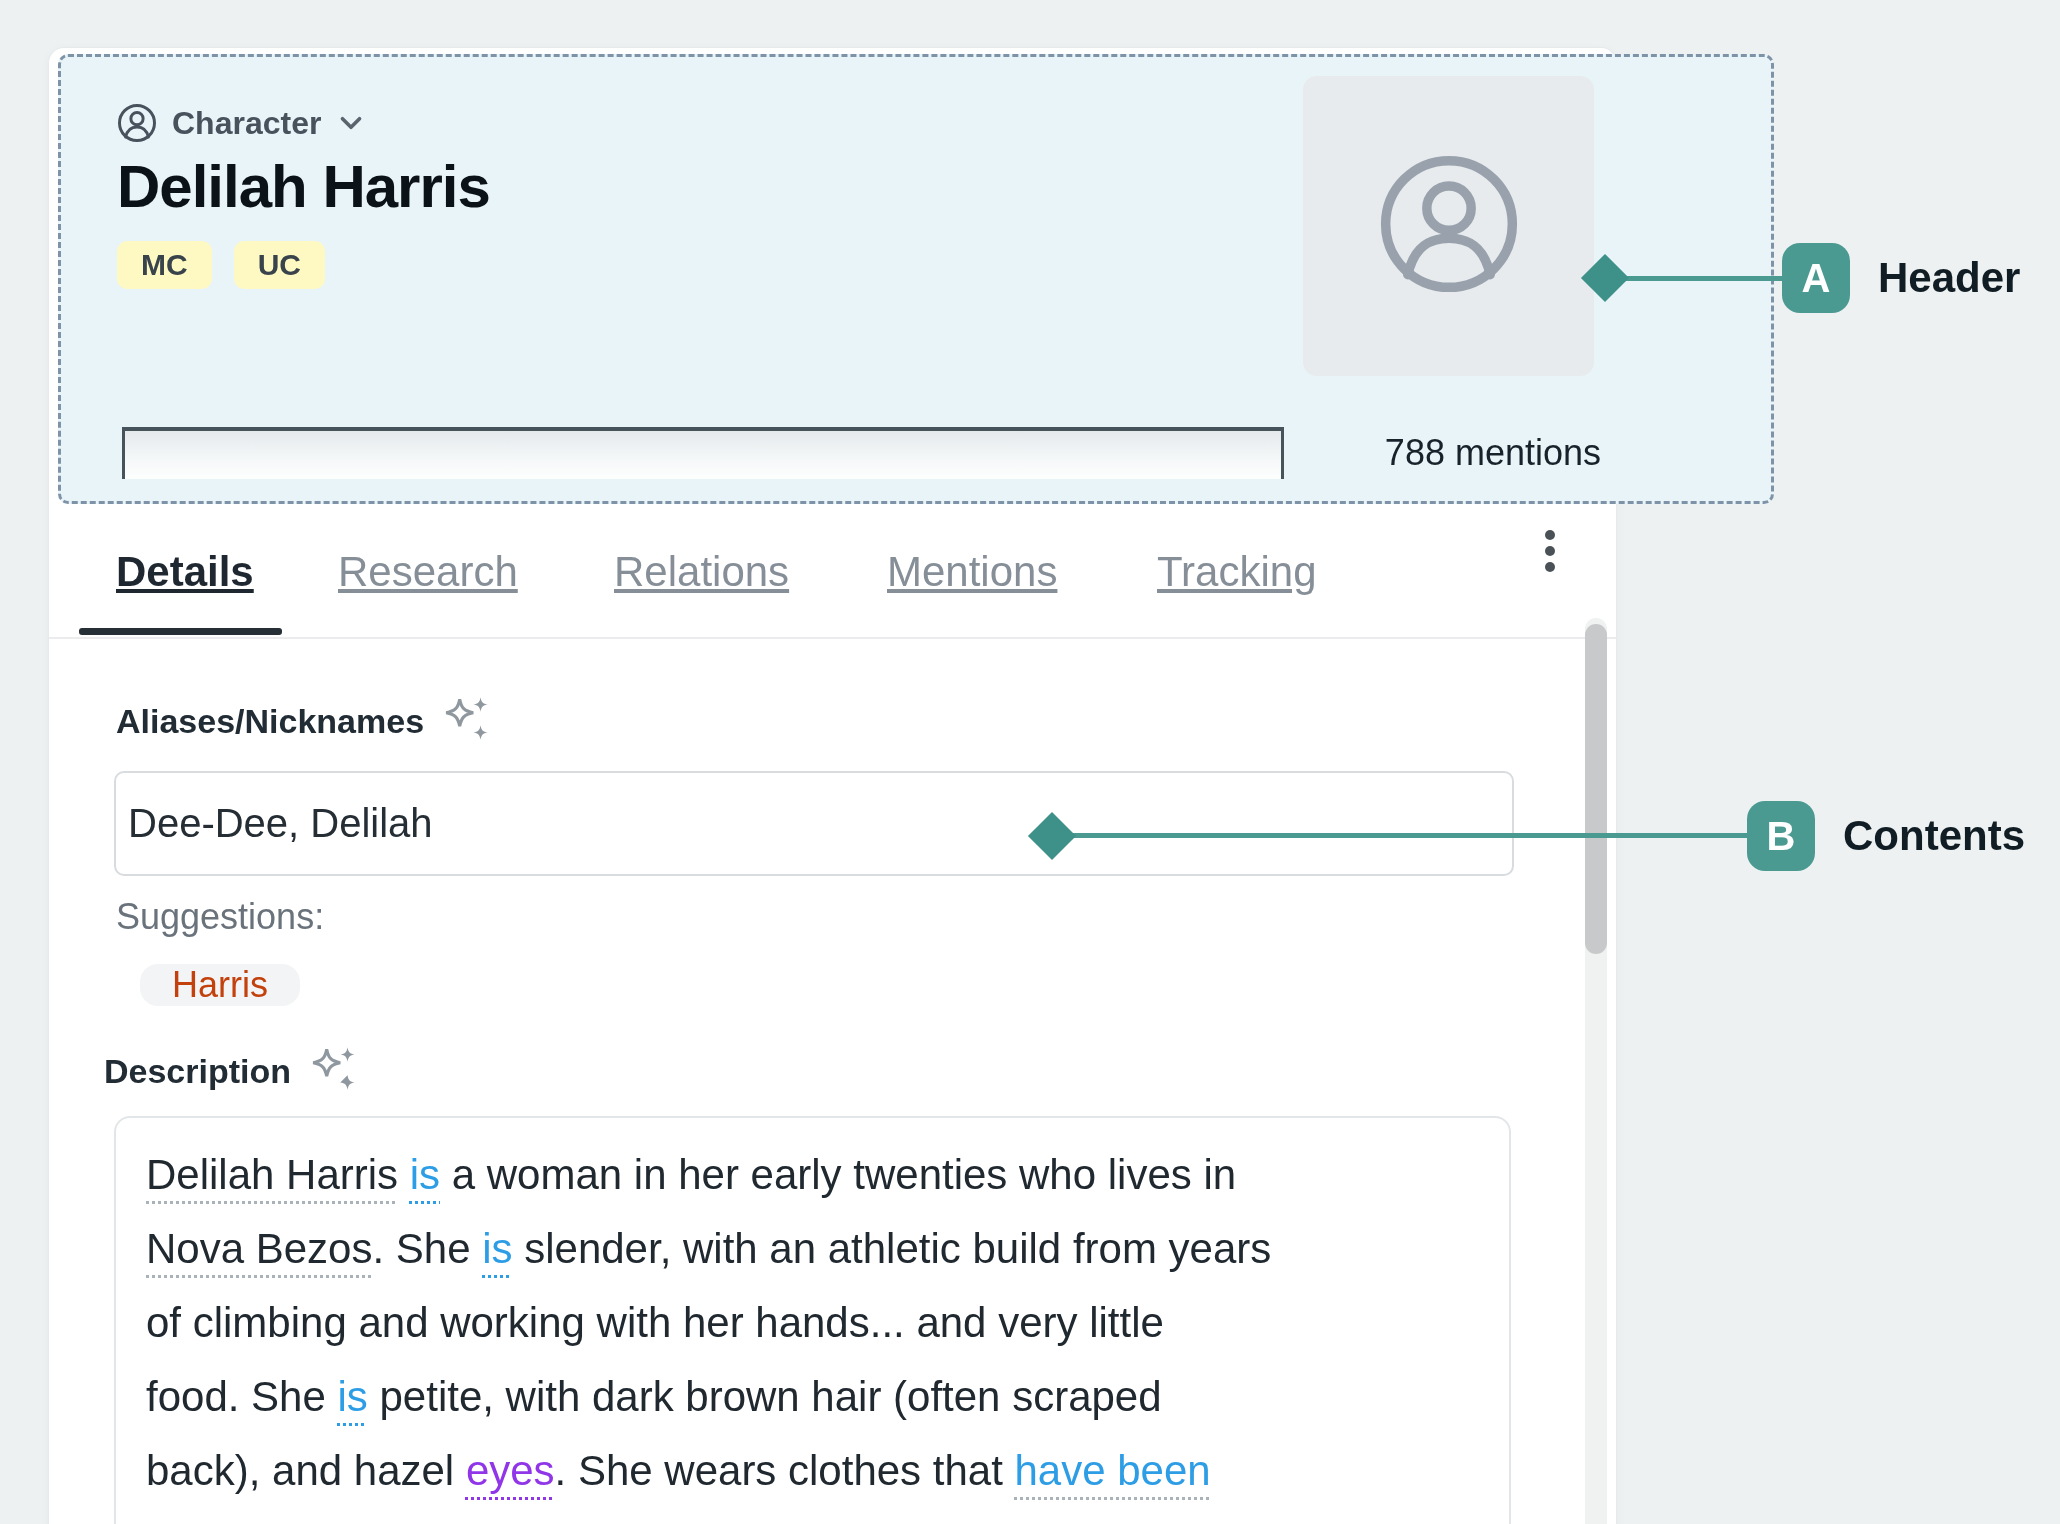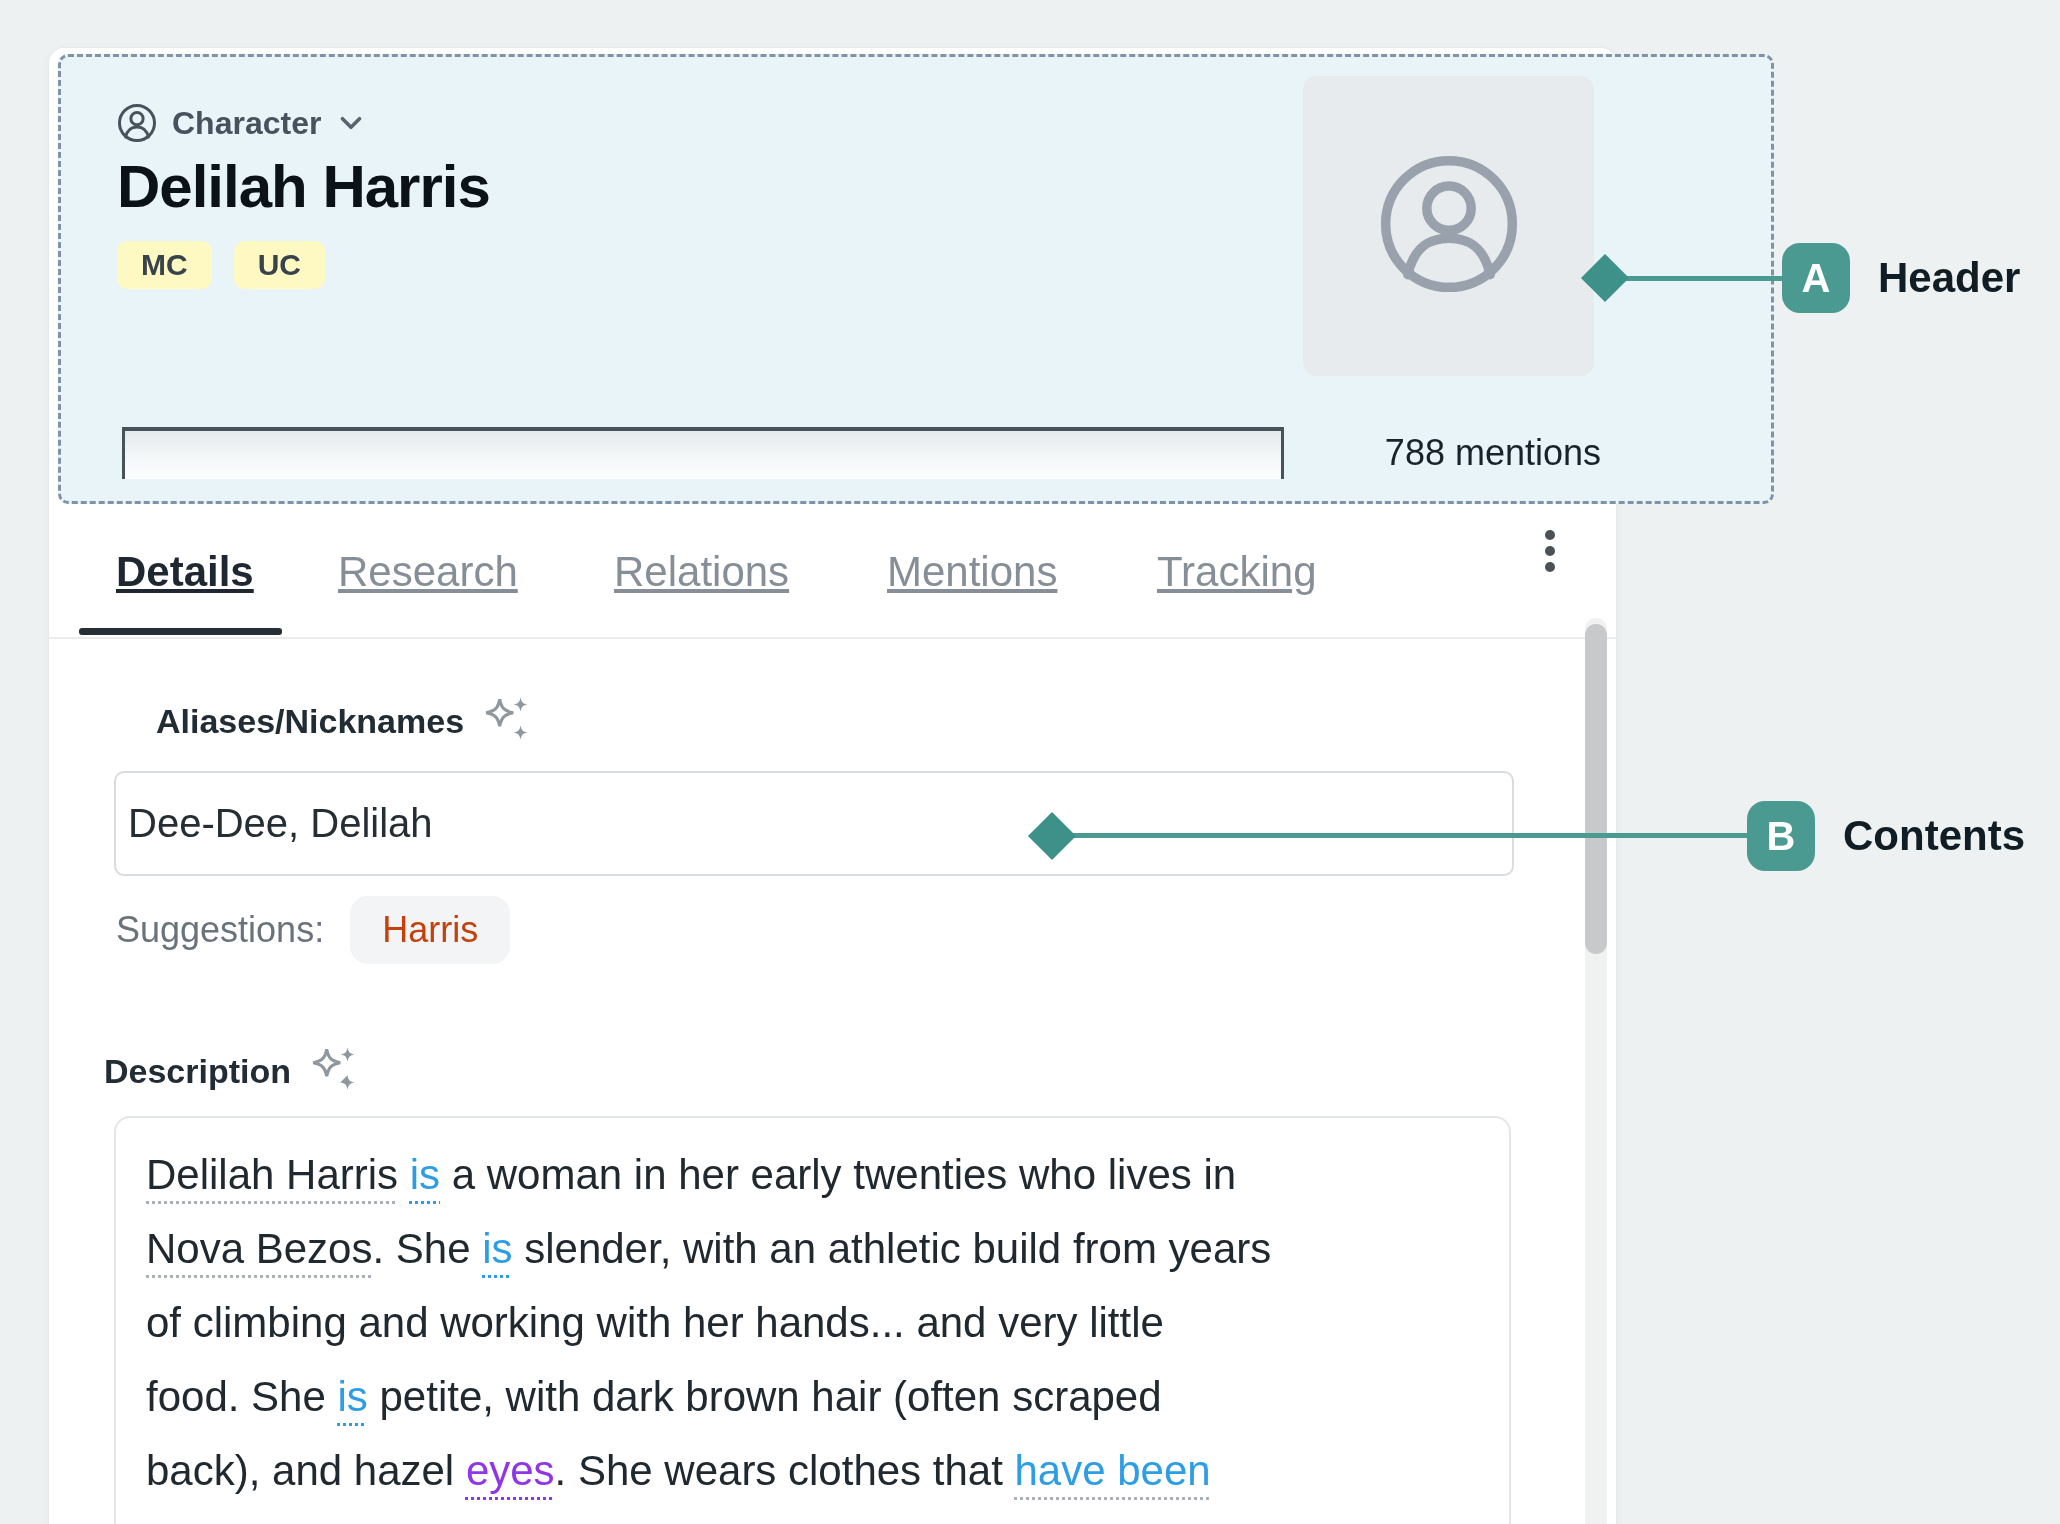--- a/index.html
+++ b/index.html
@@ -63,29 +63,29 @@
   
   .tab{position:absolute;top:500px;height:48px;line-height:48px;font-size:42px;color:#868e97;cursor:pointer;text-decoration:underline;}
   .tab.active{color:#1f2831;font-weight:700;}
   .tab-underline{position:absolute;left:30px;top:580px;width:203px;height:7px;background:#272f36;border-radius:3px;}
   .tab-border{position:absolute;left:0;top:589px;width:100%;height:2px;background:#ececee;}
   .kebab{position:absolute;left:1488px;top:477px;width:26px;height:56px;display:flex;align-items:center;justify-content:center;cursor:pointer;}
   
   .section-label-row{position:absolute;display:flex;align-items:center;gap:18px;}
   .section-label{font-size:34px;font-weight:700;color:#222c34;line-height:44px;}
   .sparkle-btn{display:flex;align-items:center;cursor:pointer;}
-  .aliases-row{left:67px;top:646px;margin-left:40px;}
+  .aliases-row{left:67px;top:646px;}
   .desc-row{left:55px;top:996px;}
   .alias-input{
     position:absolute;left:65px;top:723px;width:1400px;height:105px;
     border:2px solid #d9dcdf;border-radius:10px;background:#fff;
     padding:0 12px;font-size:40px;color:#262e35;outline:none;
     font-family:"Liberation Sans", sans-serif;
   }
-  .suggest-row{position:absolute;left:67px;top:848px;height:68px;display:flex;align-items:center;gap:26px;}
+  .suggest-row{position:absolute;left:67px;top:848px;height:68px;display:flex;align-items:center;gap:26px;flex-direction:column;}
   .suggest-label{font-size:36px;color:#6a737c;}
   .suggest-chip{
     background:#f3f4f5;border-radius:18px;height:68px;padding:0 32px;
     display:flex;align-items:center;font-size:36px;color:#c2410c;cursor:pointer;
   }
   .desc-box{
     position:absolute;left:65px;top:1068px;width:1397px;height:440px;
     border:2px solid #e3e6e8;border-radius:16px;background:#fff;
     padding:20px 30px;overflow:hidden;cursor:text;
   }

